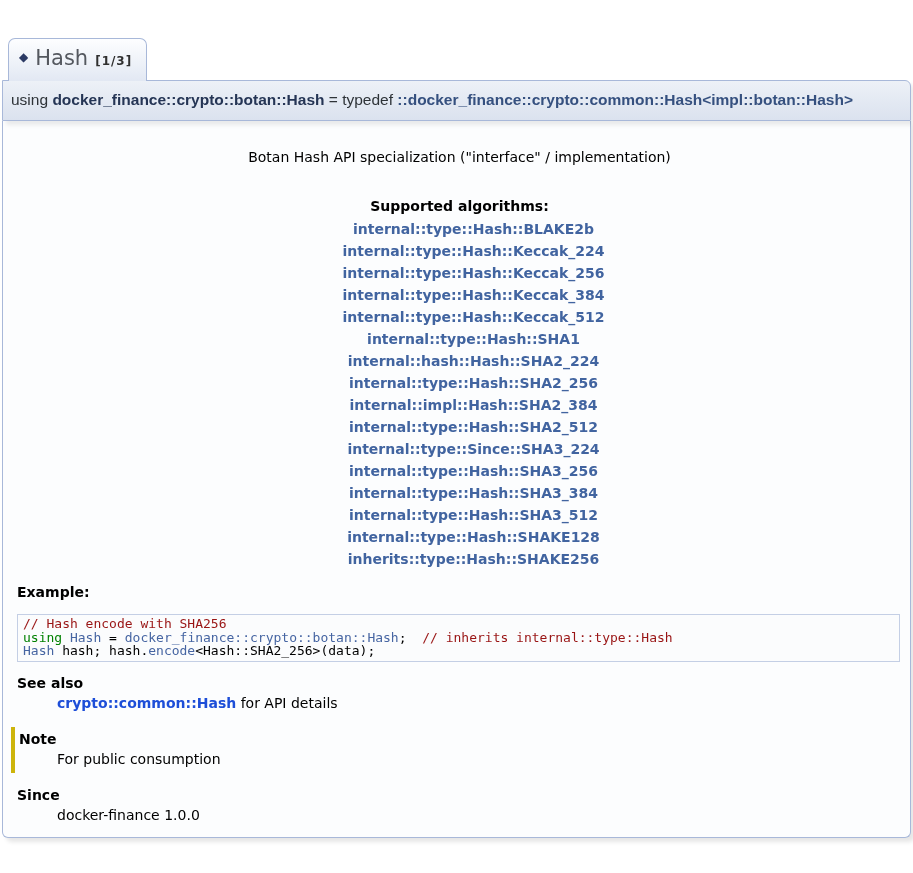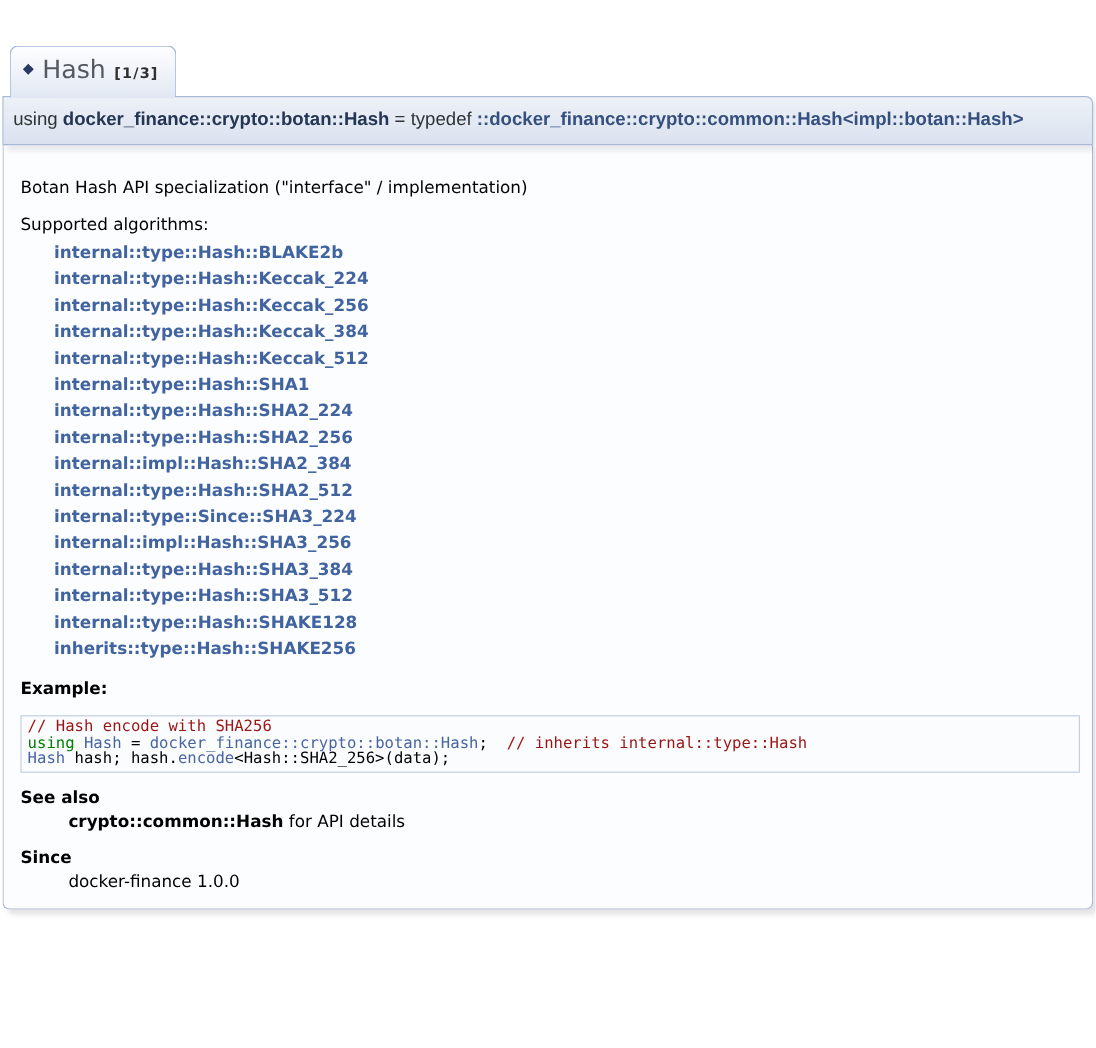--- a/index.html
+++ b/index.html
@@ -67,25 +67,25 @@
 
   
   .memdoc {
     border: 1px solid #A8B8D9;
     border-top: none;
     border-radius: 0 0 6px 6px;
     background: #FCFDFE;
     padding: 4px 8px 14px 6px;
     box-shadow: 4px 4px 4px rgba(0,0,0,0.10);
   }
-  .memdoc p { margin: 0 0 0 8px; }
+  .memdoc p { margin: 0 0 0 8px; text-align: center; }
   p.summary { margin-top: 24px; }
-  p.algos-head { margin-top: 15px; }
+  p.algos-head { margin-top: 33px; font-weight: bold; }
 
-  .algo-list { margin: 4px 0 0 36px; }
+  .algo-list { margin: 4px 0 0 36px; text-align: center; }
   .algo-list a {
     display: block;
     font-weight: bold; font-size: 14px;
     color: #4164A0; text-decoration: none;
     line-height: 22px; cursor: pointer;
   }
 
   dl { margin: 0 0 0 8px; }
   dl dt { font-weight: bold; color: #000; }
   dl dd { margin: 4px 0 0 40px; }
@@ -94,21 +94,21 @@
   dl.see-also { margin-top: 13px; }
   dl.note-sec {
     margin-top: 16px; margin-left: 2px;
     border-left: 4px solid #CDB40C;
     padding: 4px 0 6px 4px;
   }
   dl.note-sec dd { margin-left: 38px; }
   dl.since-sec { margin-top: 14px; }
 
   dd .doclink {
-    font-weight: bold; color: #000000;
+    font-weight: bold; color: #1d4ed8;
     text-decoration: none; cursor: pointer;
   }
 
   
   .fragment {
     border: 1px solid #C4CFE5;
     background: #FBFCFD;
     padding: 2px 4px 3px 5px;
     font-family: "DejaVu Sans Mono", monospace;
     font-size: 13px; line-height: 13.5px;
@@ -141,26 +141,26 @@
       <p class="summary">Botan Hash API specialization ("interface" / implementation)</p>
 
       <p class="algos-head">Supported algorithms:</p>
       <div class="algo-list">
         <a>internal::type::Hash::BLAKE2b</a>
         <a>internal::type::Hash::Keccak_224</a>
         <a>internal::type::Hash::Keccak_256</a>
         <a>internal::type::Hash::Keccak_384</a>
         <a>internal::type::Hash::Keccak_512</a>
         <a>internal::type::Hash::SHA1</a>
-        <a>internal::type::Hash::SHA2_224</a>
+        <a>internal::hash::Hash::SHA2_224</a>
         <a>internal::type::Hash::SHA2_256</a>
         <a>internal::impl::Hash::SHA2_384</a>
         <a>internal::type::Hash::SHA2_512</a>
         <a>internal::type::Since::SHA3_224</a>
-        <a>internal::impl::Hash::SHA3_256</a>
+        <a>internal::type::Hash::SHA3_256</a>
         <a>internal::type::Hash::SHA3_384</a>
         <a>internal::type::Hash::SHA3_512</a>
         <a>internal::type::Hash::SHAKE128</a>
         <a>inherits::type::Hash::SHAKE256</a>
       </div>
 
       <dl class="example">
         <dt>Example:</dt>
         <dd>
           <div class="fragment">
@@ -169,20 +169,24 @@
             <div class="line"><a class="code-link">Hash</a><span> hash; hash.</span><a class="code-link">encode</a><span>&lt;Hash::SHA2_256&gt;(data);</span></div>
           </div>
         </dd>
       </dl>
 
       <dl class="see-also">
         <dt>See also</dt>
         <dd><a class="doclink">crypto::common::Hash</a><span> for API details</span></dd>
       </dl>
 
+      <dl class="note-sec">
+        <dt>Note</dt>
+        <dd>For public consumption</dd>
+      </dl>
 
       <dl class="since-sec">
         <dt>Since</dt>
         <dd>docker-finance 1.0.0</dd>
       </dl>
 
     </div>
   </div>
 </div>
 

